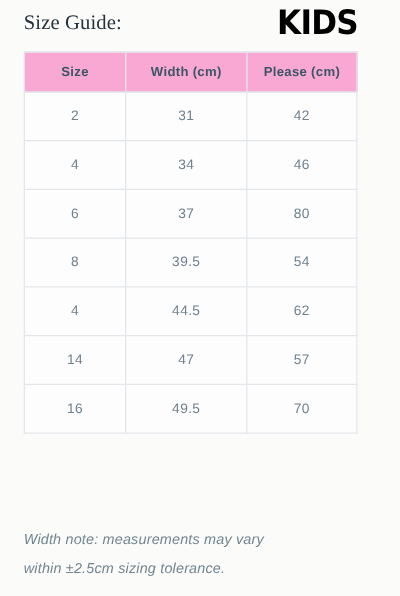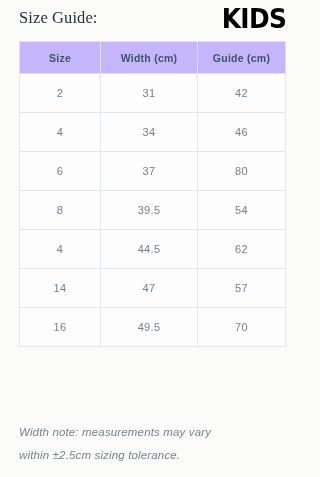--- a/index.html
+++ b/index.html
@@ -79,21 +79,21 @@
   table.size-table th,
   table.size-table td {
     border: 1px solid #e3e7ea;
     text-align: center;
     vertical-align: middle;
     padding: 0;
   }
 
   table.size-table thead th {
     height: 31px;
-    background: #c4b5fd;
+    background: #f9a8d4;
     color: #3d5665;
     font-size: 10.5px;
     font-weight: bold;
     letter-spacing: 0.25px;
     border-color: #e0e4e7;
   }
 
   table.size-table tbody td {
     height: 38px;
     background: #fdfdfd;
@@ -134,21 +134,21 @@
     <table class="size-table">
       <colgroup>
         <col class="c-size">
         <col class="c-width">
         <col class="c-length">
       </colgroup>
       <thead>
         <tr>
           <th>Size</th>
           <th>Width (cm)</th>
-          <th>Guide (cm)</th>
+          <th>Please (cm)</th>
         </tr>
       </thead>
       <tbody>
         <tr>
           <td>2</td>
           <td>31</td>
           <td>42</td>
         </tr>
         <tr>
           <td>4</td>

